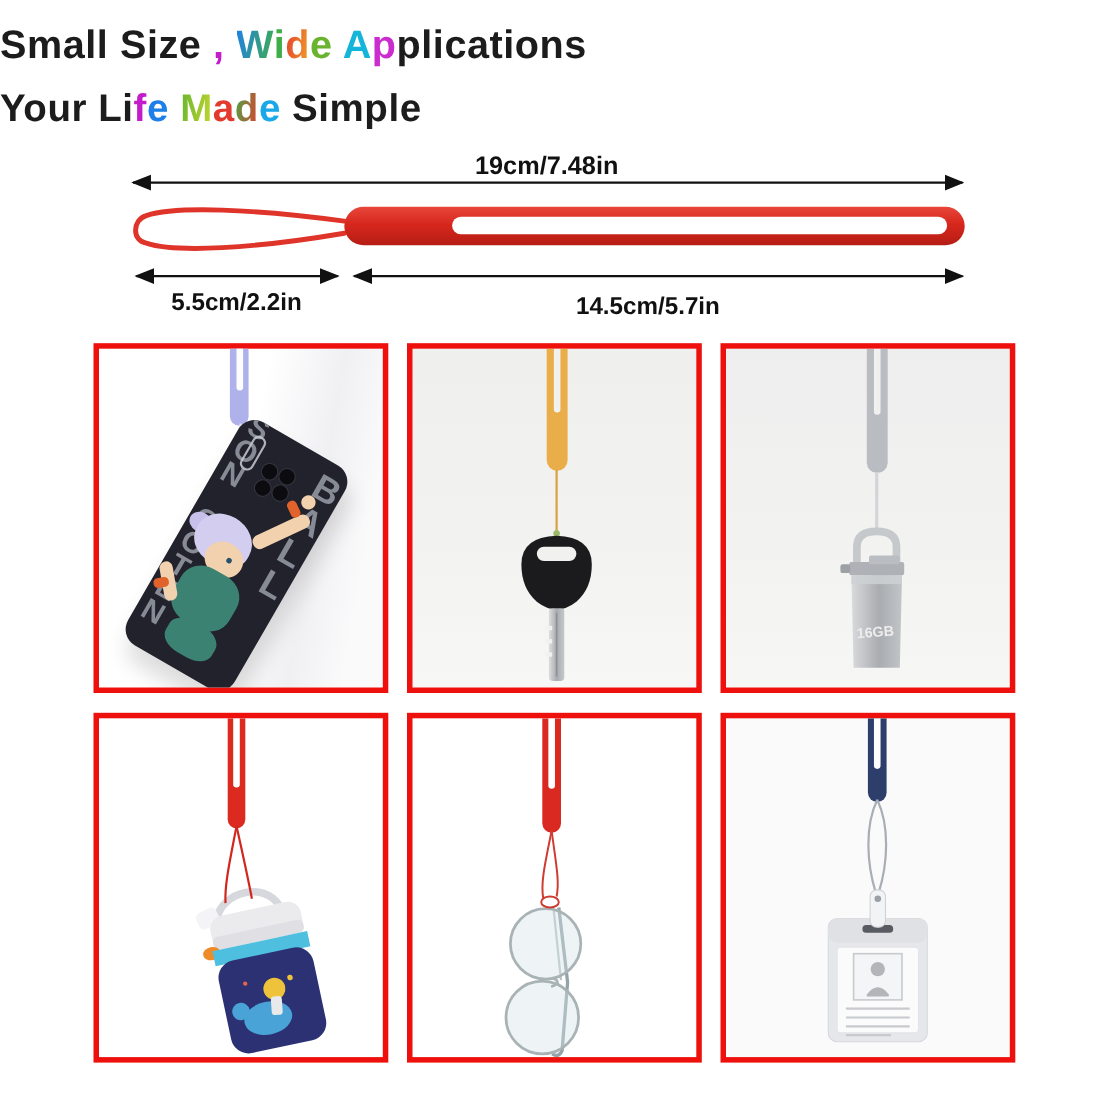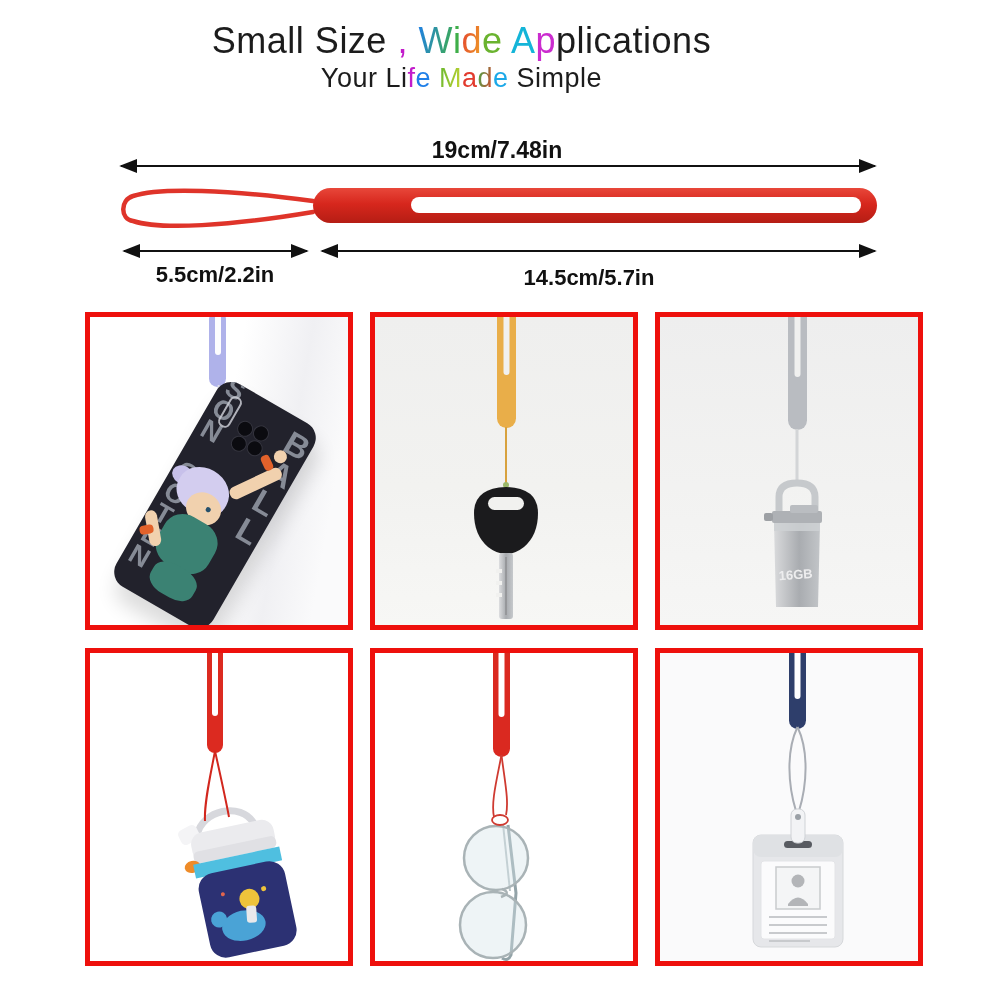--- a/index.html
+++ b/index.html
@@ -1,21 +1,21 @@
 <!DOCTYPE html>
 <html><head>
 <meta charset="utf-8">
 <style>
   html,body{margin:0;padding:0;background:#fff;}
   .page{position:relative;width:1001px;height:1001px;background:#ffffff;overflow:hidden;
         font-family:"Liberation Sans",sans-serif;}
   
-  .title-line{position:absolute;left:0;width:923px;text-align:center;font-weight:400;color:#1c1c1c;}
+  .title-line{position:absolute;left:0;width:923px;font-weight:700;color:#1c1c1c;}
   .title-1{top:20px;font-size:36px;letter-spacing:0.5px;}
-  .title-2{top:63px;font-size:27px;letter-spacing:0.5px;}
+  .title-2{top:79px;font-size:35px;letter-spacing:0.5px;}
   
   .diagram{position:absolute;left:0;top:130px;width:1001px;height:170px;}
   .dim-label{font-family:"Liberation Sans",sans-serif;font-weight:700;fill:#111;}
   .dim-arrow{stroke:#111;stroke-width:2;}
   
   .app-box{position:absolute;width:268px;height:318px;border:5px solid #ee100c;
            box-sizing:border-box;background:#fff;overflow:hidden;}
   .b1{left:85px;top:312px;background:linear-gradient(100deg,#ffffff 50%,#f0f0f3 72%,#fafafb 88%);}
   .b2{left:370px;top:312px;background:linear-gradient(180deg,#efefee 0%,#f2f2f0 55%,#f7f7f5 100%);}
   .b3{left:655px;top:312px;background:linear-gradient(180deg,#eeeeee 0%,#f2f2f1 55%,#f6f6f5 100%);}

